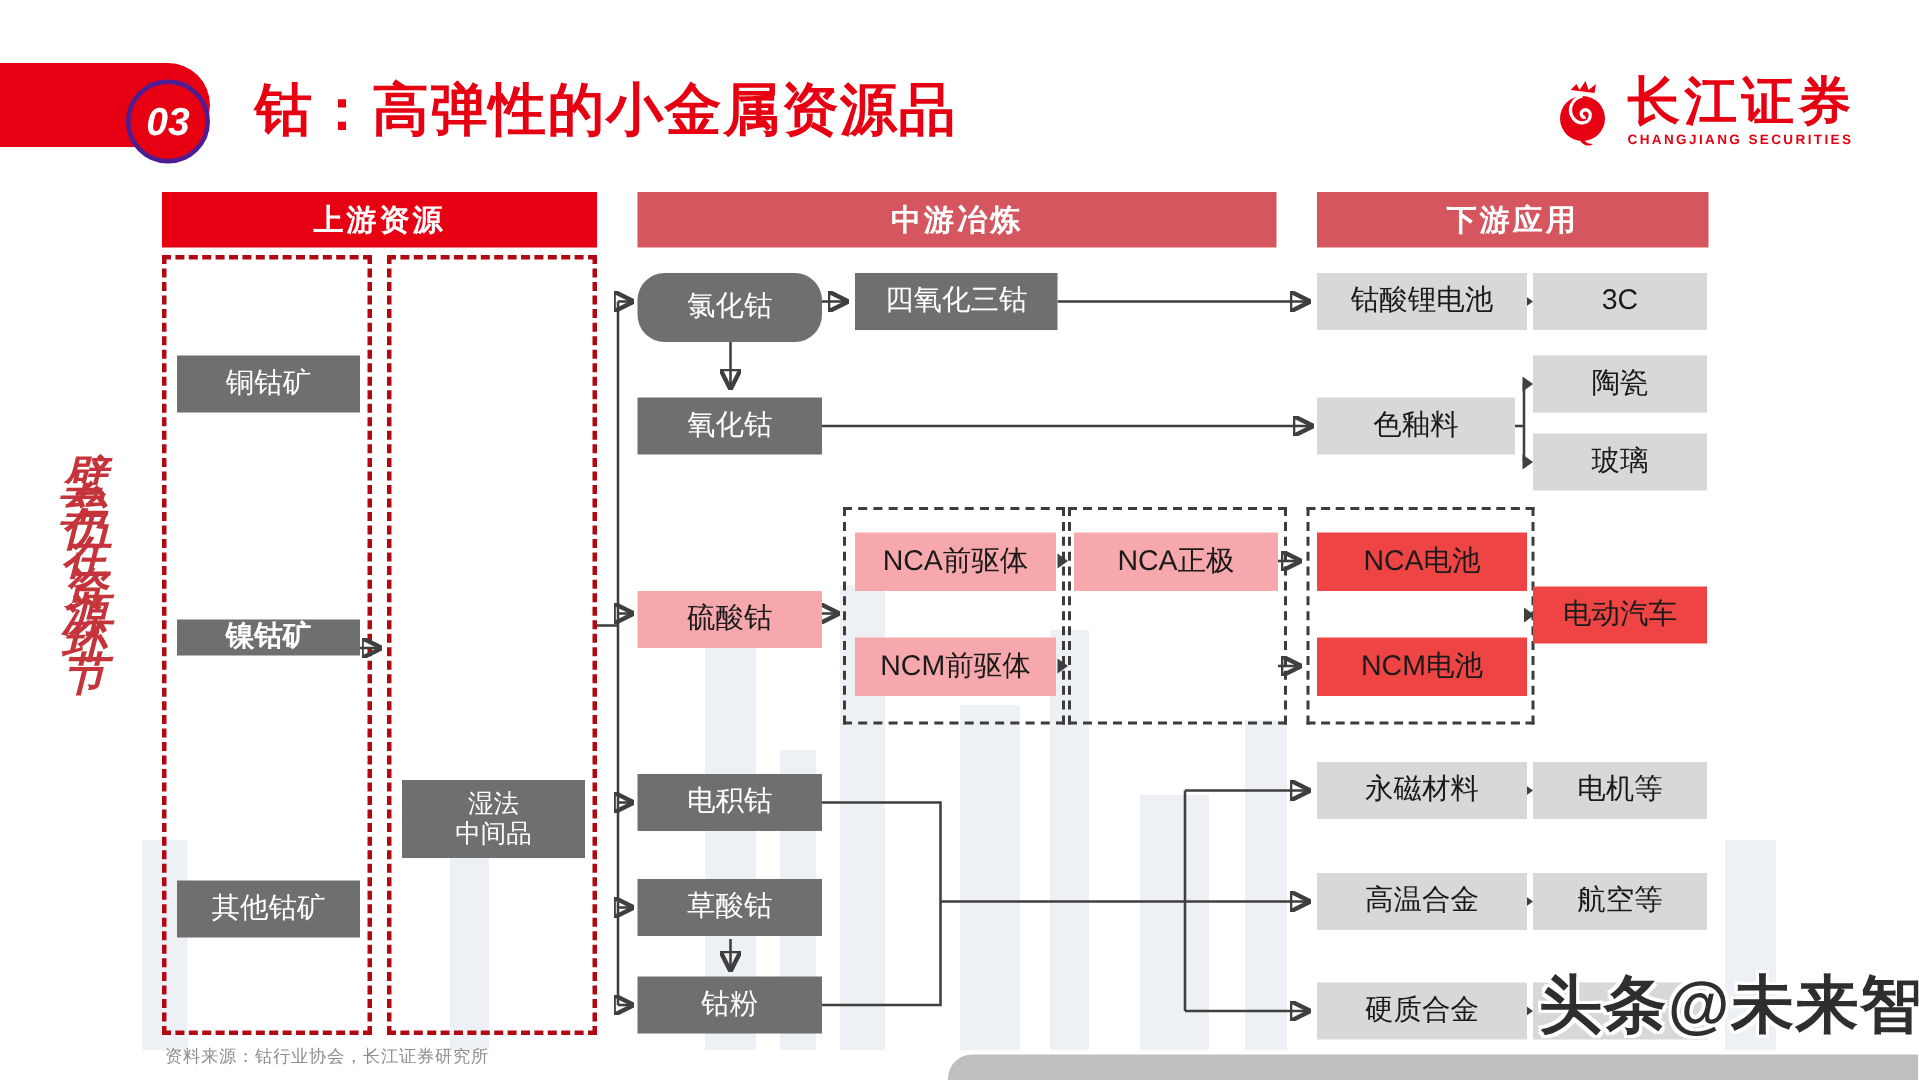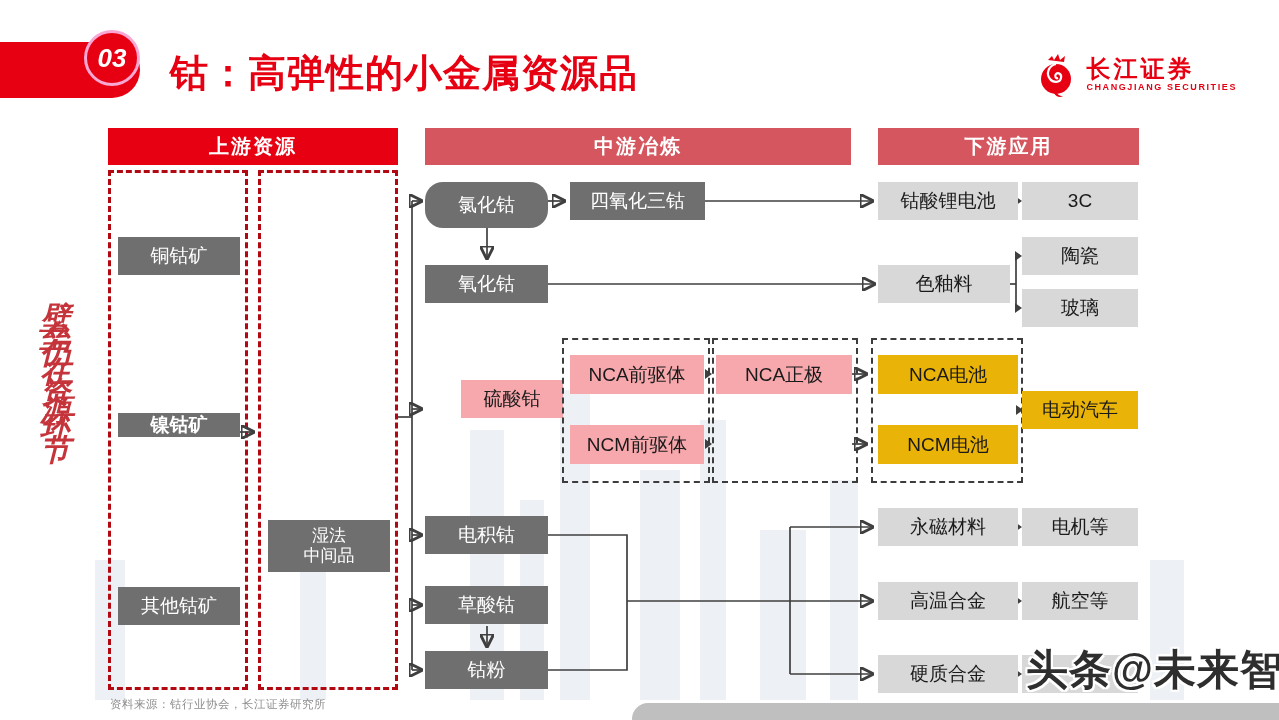--- a/index.html
+++ b/index.html
@@ -2,29 +2,29 @@
 <html><head>
 <meta charset="utf-8">
 <style>
   html,body{margin:0;padding:0;background:#fff;}
   #slide{position:relative;width:1279px;height:720px;background:#ffffff;overflow:hidden;
          font-family:"Liberation Sans","DejaVu Sans",sans-serif;}
 
   
   .top-banner{position:absolute;left:0;top:42px;width:140px;height:56px;background:#e60012;
               border-radius:0 28px 28px 0;}
-  .num-circle{position:absolute;left:84px;top:30px;width:56px;height:56px;border-radius:50%;
-              background:#e60012;border:3px solid #f9a8d4;box-sizing:border-box;display:flex;
+  .num-circle{position:absolute;left:84px;top:53px;width:56px;height:56px;border-radius:50%;
+              background:#e60012;border:3px solid #4c1d95;box-sizing:border-box;display:flex;
               align-items:center;justify-content:center;color:#fff;font-weight:bold;
               font-style:italic;font-size:26px;}
   .page-title{position:absolute;left:170px;top:48px;font-size:38px;font-weight:bold;
               color:#e60012;letter-spacing:1px;white-space:nowrap;}
   .logo{position:absolute;right:42px;top:48px;display:flex;align-items:center;gap:8px;}
   .logo-text{display:flex;flex-direction:column;line-height:1.05;}
-  .logo-cn{color:#e60012;font-weight:bold;font-size:24px;letter-spacing:3px;}
+  .logo-cn{color:#e60012;font-weight:bold;font-size:35px;letter-spacing:3px;}
   .logo-en{color:#e60012;font-size:9px;letter-spacing:1.6px;font-weight:bold;margin-top:2px;}
 
   
   .side-note{position:absolute;left:34px;top:276px;writing-mode:vertical-rl;
              text-orientation:upright;font-family:"Liberation Serif","DejaVu Serif",serif;
              font-style:italic;font-weight:bold;font-size:30px;color:#c5343b;
              letter-spacing:19px;}
 
   
   .colhead{position:absolute;height:37px;display:flex;align-items:center;justify-content:center;
@@ -35,21 +35,21 @@
   
   .dashcol{position:absolute;border:3px dashed #b20811;box-sizing:border-box;}
   .dashbox{position:absolute;border:2px dashed #3c3c3c;box-sizing:border-box;}
 
   
   .box{position:absolute;display:flex;align-items:center;justify-content:center;text-align:center;
        box-sizing:border-box;font-size:19px;line-height:1.15;}
   .dark{background:#6f6f6f;color:#fff;}
   .gray{background:#d8d8d8;color:#1a1a1a;}
   .pink{background:#f7a8ad;color:#1a1a1a;}
-  .pink-light{background:#eab308;color:#1a1a1a;}
+  .pink-light{background:#ef4444;color:#1a1a1a;}
   .prewrap{white-space:pre-line;font-size:17px;}
 
   svg.connectors{position:absolute;left:0;top:0;pointer-events:none;}
   svg.connectors path{stroke:#3f3f3f;stroke-width:1.7;fill:none;}
   svg.connectors path.fill{fill:#3f3f3f;stroke:none;}
 
   
   .skyline{position:absolute;left:0;top:0;width:1279px;height:720px;pointer-events:none;}
   .bld{position:absolute;background:rgba(187,198,211,0.26);}
   .bottom-band{position:absolute;left:632px;top:703px;width:647px;height:17px;
@@ -155,21 +155,21 @@
 
   <div class="box dark" style="left:118px;top:237px;width:122px;height:38px;">铜钴矿</div>
   <div class="box dark" style="left:118px;top:413px;width:122px;height:24px;font-weight:bold;">镍钴矿</div>
   <div class="box dark" style="left:118px;top:587px;width:122px;height:38px;">其他钴矿</div>
   <div class="box dark prewrap" style="left:268px;top:520px;width:122px;height:52px;">湿法
 中间品</div>
 
   <div class="box dark" style="left:425px;top:182px;width:123px;height:46px;border-radius:18px;">氯化钴</div>
   <div class="box dark" style="left:570px;top:182px;width:135px;height:38px;">四氧化三钴</div>
   <div class="box dark" style="left:425px;top:265px;width:123px;height:38px;">氧化钴</div>
-  <div class="box pink" style="left:425px;top:380px;width:102px;height:38px;margin-left:36px;">硫酸钴</div>
+  <div class="box pink" style="left:425px;top:394px;width:123px;height:38px;">硫酸钴</div>
   <div class="box dark" style="left:425px;top:516px;width:123px;height:38px;">电积钴</div>
   <div class="box dark" style="left:425px;top:586px;width:123px;height:38px;">草酸钴</div>
   <div class="box dark" style="left:425px;top:651px;width:123px;height:38px;">钴粉</div>
 
   <div class="dashbox" style="left:562px;top:338px;width:148px;height:145px;"></div>
   <div class="dashbox" style="left:712px;top:338px;width:146px;height:145px;"></div>
   <div class="dashbox" style="left:871px;top:338px;width:152px;height:145px;"></div>
 
   <div class="box pink" style="left:570px;top:355px;width:134px;height:39px;">NCA前驱体</div>
   <div class="box pink" style="left:570px;top:425px;width:134px;height:39px;">NCM前驱体</div>

